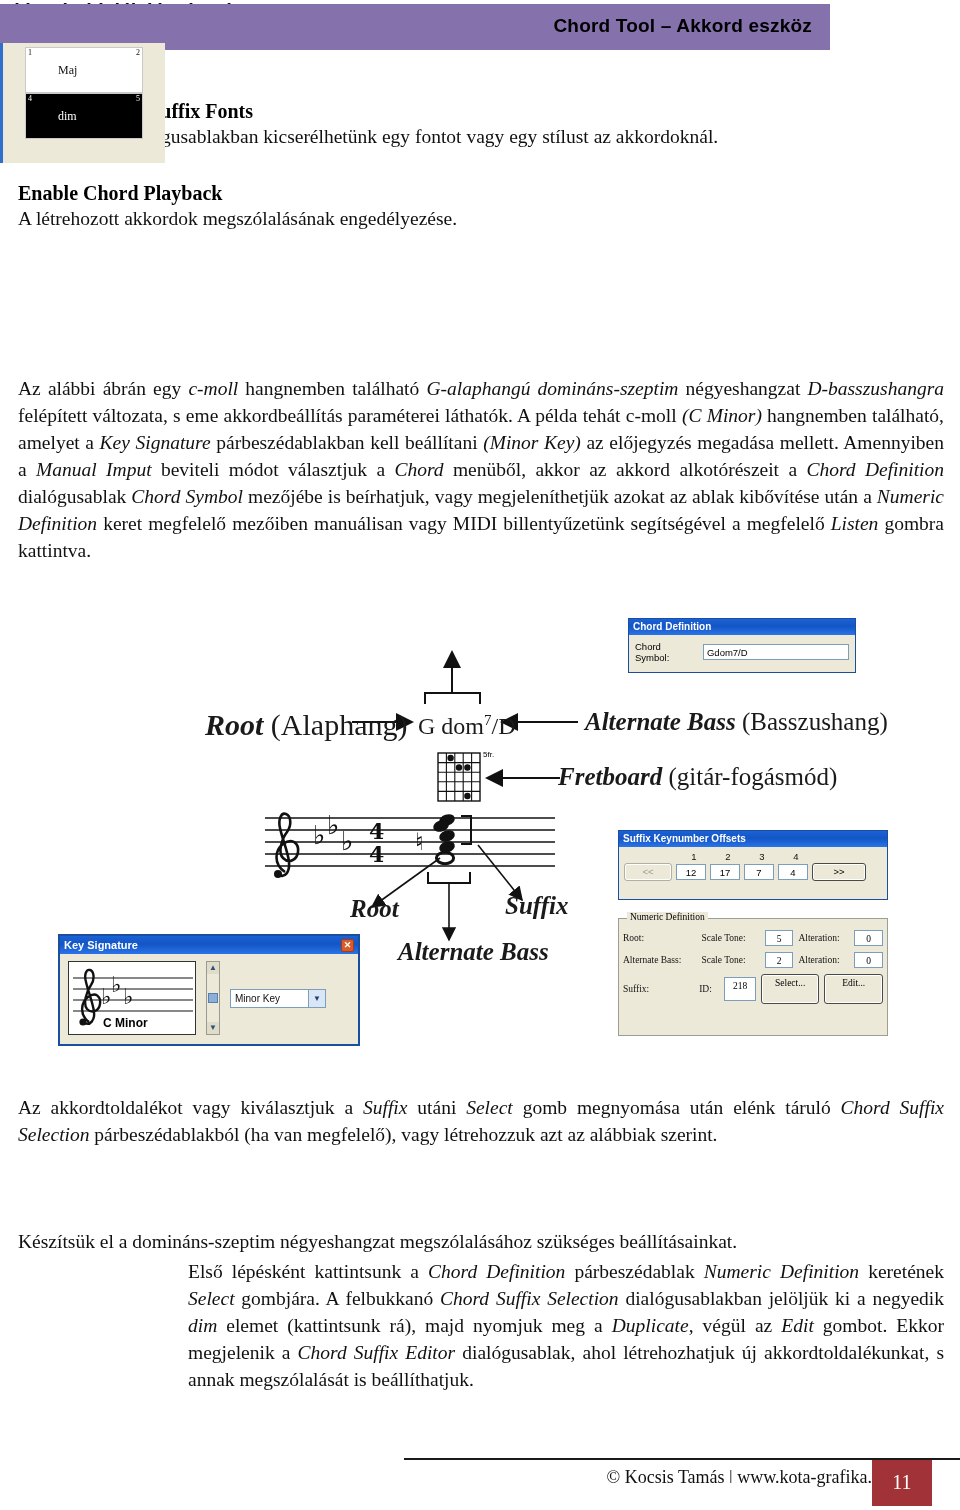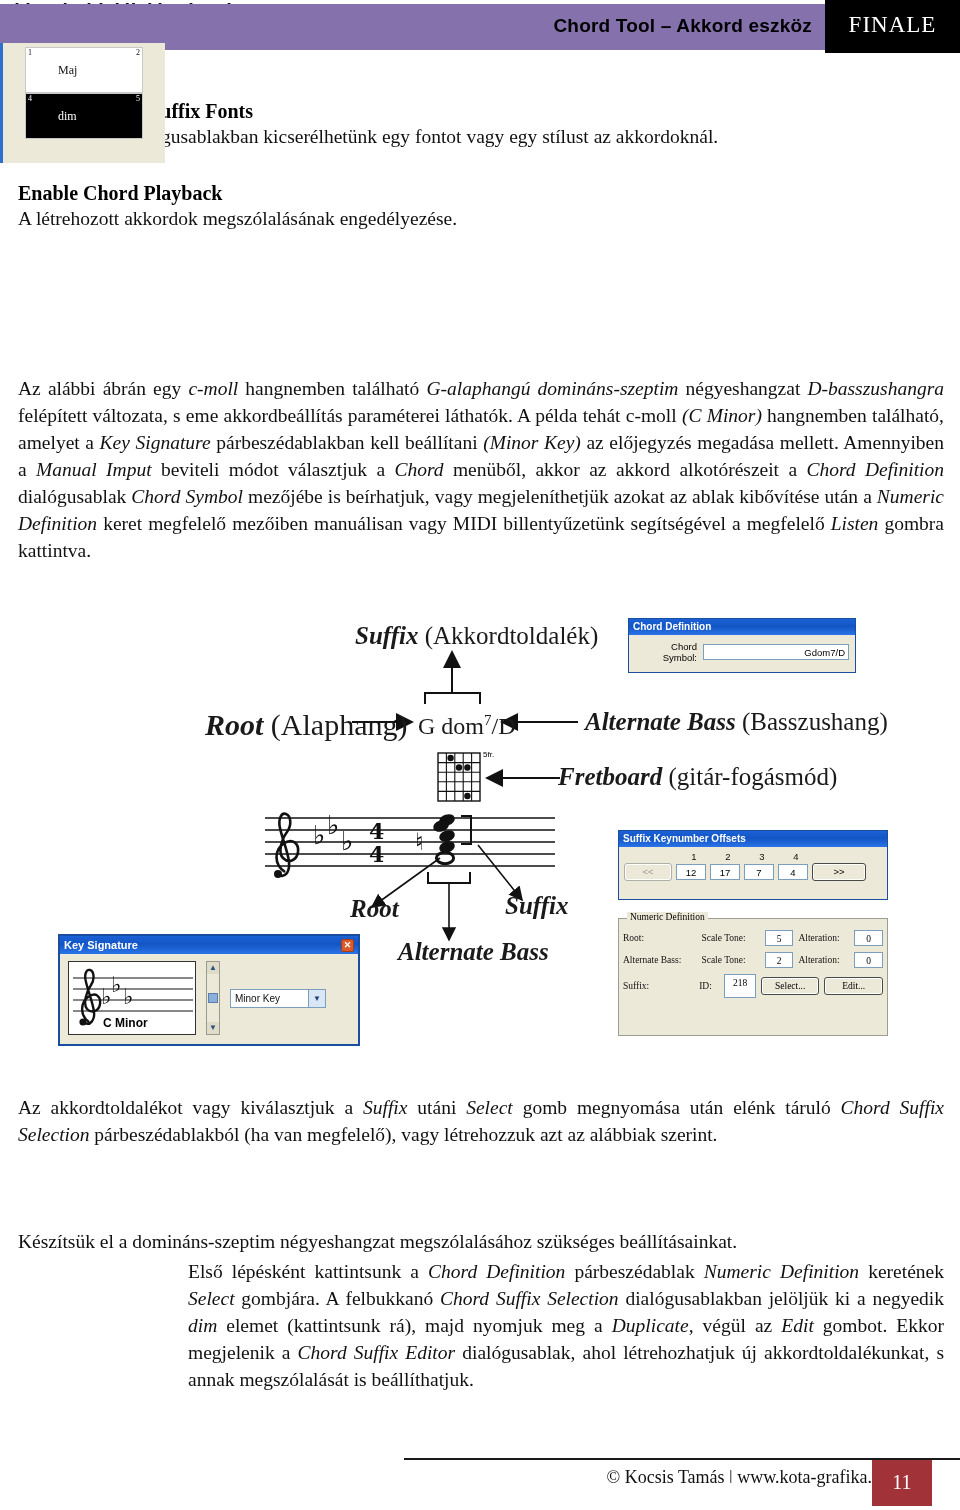--- a/index.html
+++ b/index.html
@@ -128,21 +128,21 @@
   }
   .btn {
     background:#ece9d8; border:1px solid #4a4a4a; border-radius:3px;
     font-size:9.5px; color:#000; text-align:center;
     box-shadow:inset 0 0 0 1px #fff;
   }
   .btn.disabled { color:#9a9a93; border-color:#b0b0a8; }
 
   
   #win-chord-def { left:628px; top:618px; width:228px; height:55px; }
-  #cd-row { display:flex; align-items:center; gap:6px; padding:6px 6px 0 6px;text-align:right; }
+  #cd-row { display:flex; align-items:center; gap:6px; padding:6px 6px 0 6px; }
   #cd-input { width:148px; height:16px; line-height:14px; }
 
   
   #win-suffix-off { left:618px; top:830px; width:270px; height:70px; }
   #sk-nums { display:flex; gap:0; padding:4px 0 0 58px; }
   #sk-nums span { width:34px; text-align:center; font-size:9.5px; }
   #sk-row { display:flex; align-items:center; gap:4px; padding:1px 5px 0 5px; }
   #sk-row .fld { width:30px; height:16px; line-height:14px; text-align:center; }
   #sk-prev { width:48px; height:18px; line-height:16px; }
   #sk-next { width:54px; height:18px; line-height:16px; }
@@ -154,21 +154,21 @@
   }
   #grp-numeric .legend {
     position:absolute; left:8px; top:-7px; background:#ece9d8;
     padding:0 3px; font-size:9.5px; color:#000;
   }
   .nd-row { display:flex; align-items:center; padding:3px 4px; gap:5px; font-size:9.5px; }
   .nd-row .k1 { width:78px; }
   .nd-row .k2 { width:62px; }
   .nd-row .fld { width:30px; height:16px; line-height:14px; text-align:center; }
   .nd-row .k3 { width:54px; }
-  .nd-btn { width:64px; height:18px; line-height:16px; }
+  .nd-btn { width:64px; height:30px; line-height:16px; }
 
   
   #win-keysig { left:58px; top:934px; width:302px; height:112px; border:2px solid #1a4fa0; }
   #ks-title { height:18px; font-size:11px; }
   #ks-body { display:flex; padding:7px 8px; gap:10px; }
   #ks-staffbox {
     width:128px; height:74px; background:#fff; border:1px solid #333;
     position:relative;
   }
   #ks-keyname {
@@ -240,23 +240,20 @@
     display:block; text-align:center; margin-top:11px;
     font-family:"Liberation Serif", serif; font-size:20px; color:#fff;
   }
 </style>
 </head>
 <body>
 
 <div id="page-header">
   <div id="header-bar-purple"></div>
   <div id="header-title">Chord Tool – Akkord eszköz</div>
-  <div id="header-brand-block">
-    <div id="header-brand-text">FINALE</div>
-  </div>
 </div>
 
 <div class="sec-head" id="h-change-fonts">Change Chord Suffix Fonts</div>
 <div class="sec-body" id="p-change-fonts">A megjelenő dialógusablakban kicserélhetünk egy fontot vagy egy stílust az akkordoknál.</div>
 
 <div class="sec-head" id="h-enable-playback">Enable Chord Playback</div>
 <div class="sec-body" id="p-enable-playback">A létrehozott akkordok megszólalásának engedélyezése.</div>
 
 <div id="h-akkordtoldalek">Akkordtoldalék létrehozása</div>
 
@@ -291,23 +288,20 @@
     <line x1="560" y1="178" x2="487" y2="178" stroke="#111" stroke-width="2" marker-end="url(#ah)"></line>
 
     <line x1="440" y1="258" x2="372" y2="307" stroke="#111" stroke-width="1.6" marker-end="url(#ah)"></line>
 
     <line x1="478" y1="245" x2="522" y2="300" stroke="#111" stroke-width="1.6" marker-end="url(#ah)"></line>
 
     <path d="M428,272 L428,283 L470,283 L470,272" stroke="#111" stroke-width="2" fill="none"></path>
     <line x1="449" y1="283" x2="449" y2="340" stroke="#111" stroke-width="1.6" marker-end="url(#ah)"></line>
   </svg>
 
-  <div class="lbl" style="left:355px; top:22px; font-size:25px;">
-    <span class="em">Suffix</span><span> (Akkordtoldalék)</span>
-  </div>
 
   <div class="lbl" style="left:205px; top:108px; font-size:30px;">
     <span class="em">Root</span><span> (Alaphang)</span>
   </div>
 
   <div class="lbl" style="left:585px; top:108px; font-size:25px;">
     <span class="em">Alternate Bass</span><span> (Basszushang)</span>
   </div>
 
   <div class="lbl" style="left:558px; top:163px; font-size:25px;">

